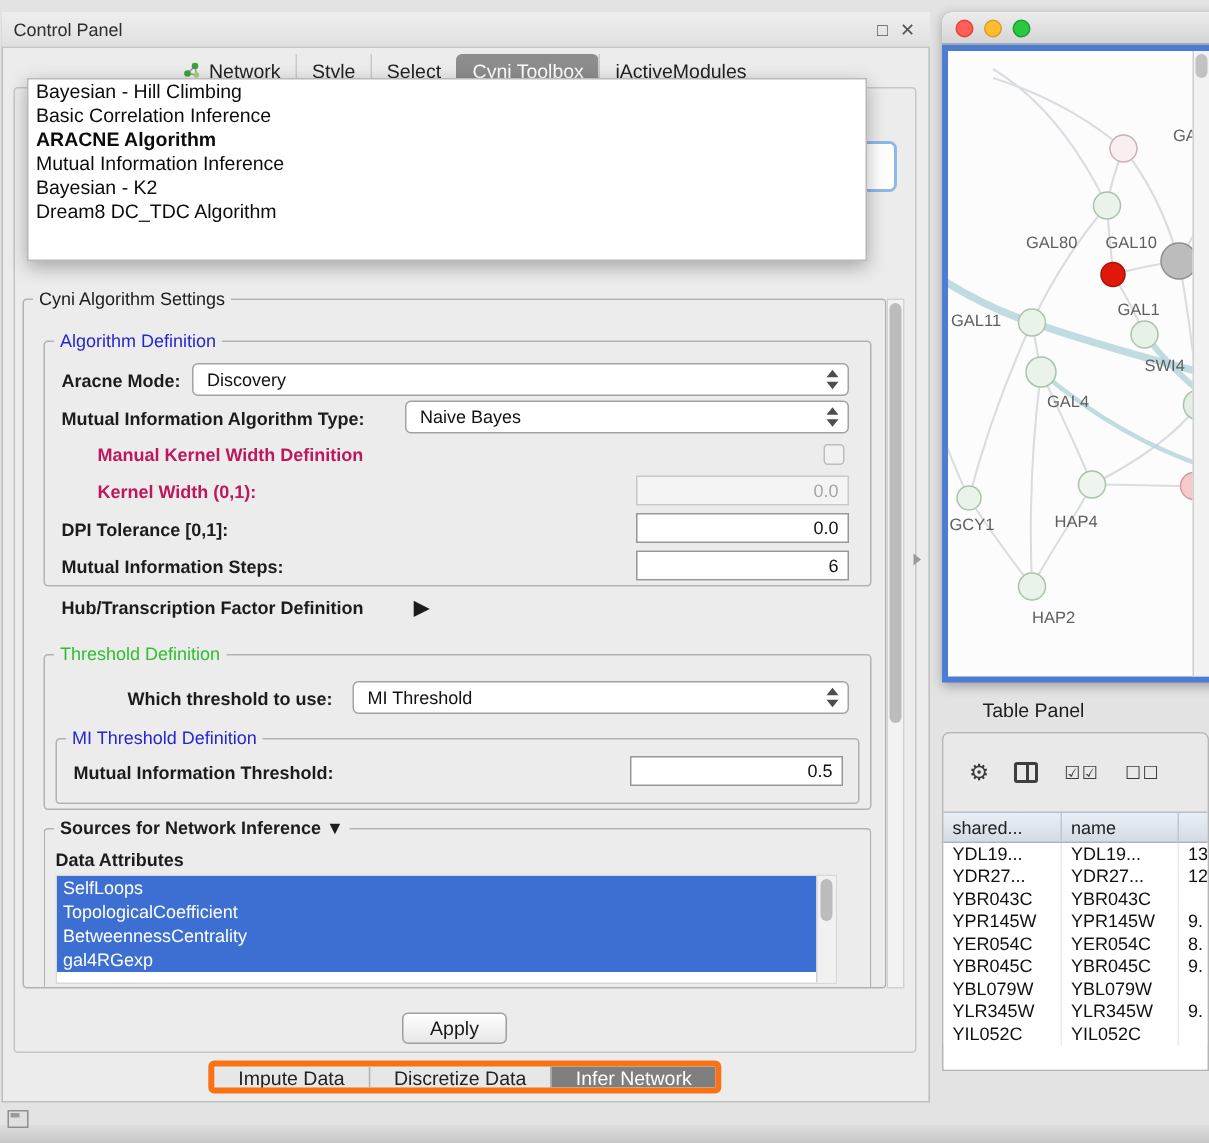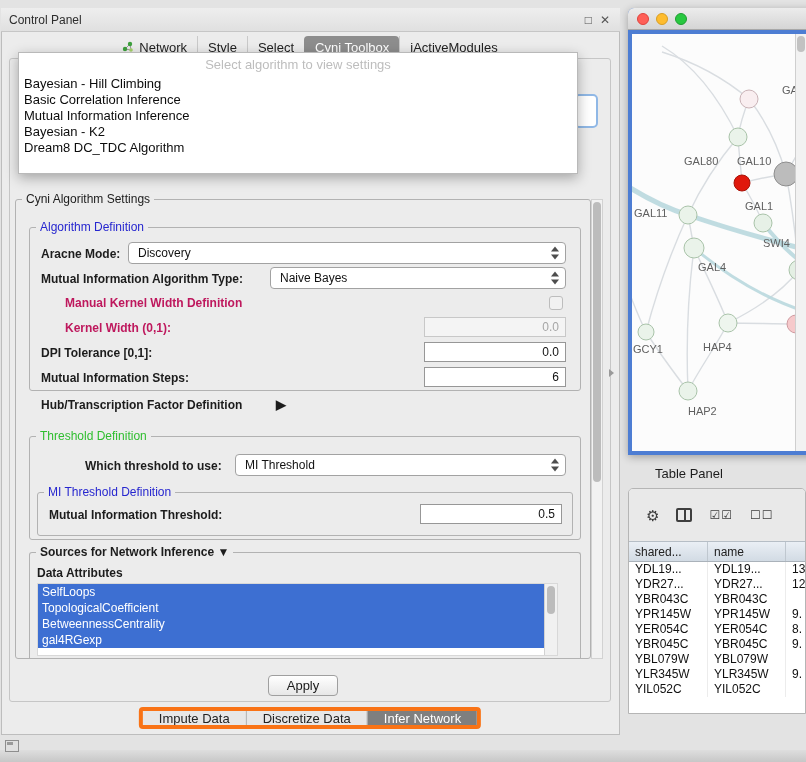--- a/index.html
+++ b/index.html
@@ -383,24 +383,24 @@
       </div>
       <div class="trow">
         <div class="tcell c0">YIL052C</div>
         <div class="tcell c1">YIL052C</div>
         <div class="tcell c2"></div>
       </div>
     </div>
 </div>
 
 <div class="popup">
-  <div class="popup-prompt">Select algorithm to view settings</div>
   <div>
       <div class="popup-item">Bayesian - Hill Climbing</div>
       <div class="popup-item">Basic Correlation Inference</div>
+      <div class="popup-item selected">ARACNE Algorithm</div>
       <div class="popup-item">Mutual Information Inference</div>
       <div class="popup-item">Bayesian - K2</div>
       <div class="popup-item">Dream8 DC_TDC Algorithm</div>
     </div>
 </div>
 
 <div class="footer-strip"></div>
 <div class="mini-icon"></div>
 
 </body></html>

